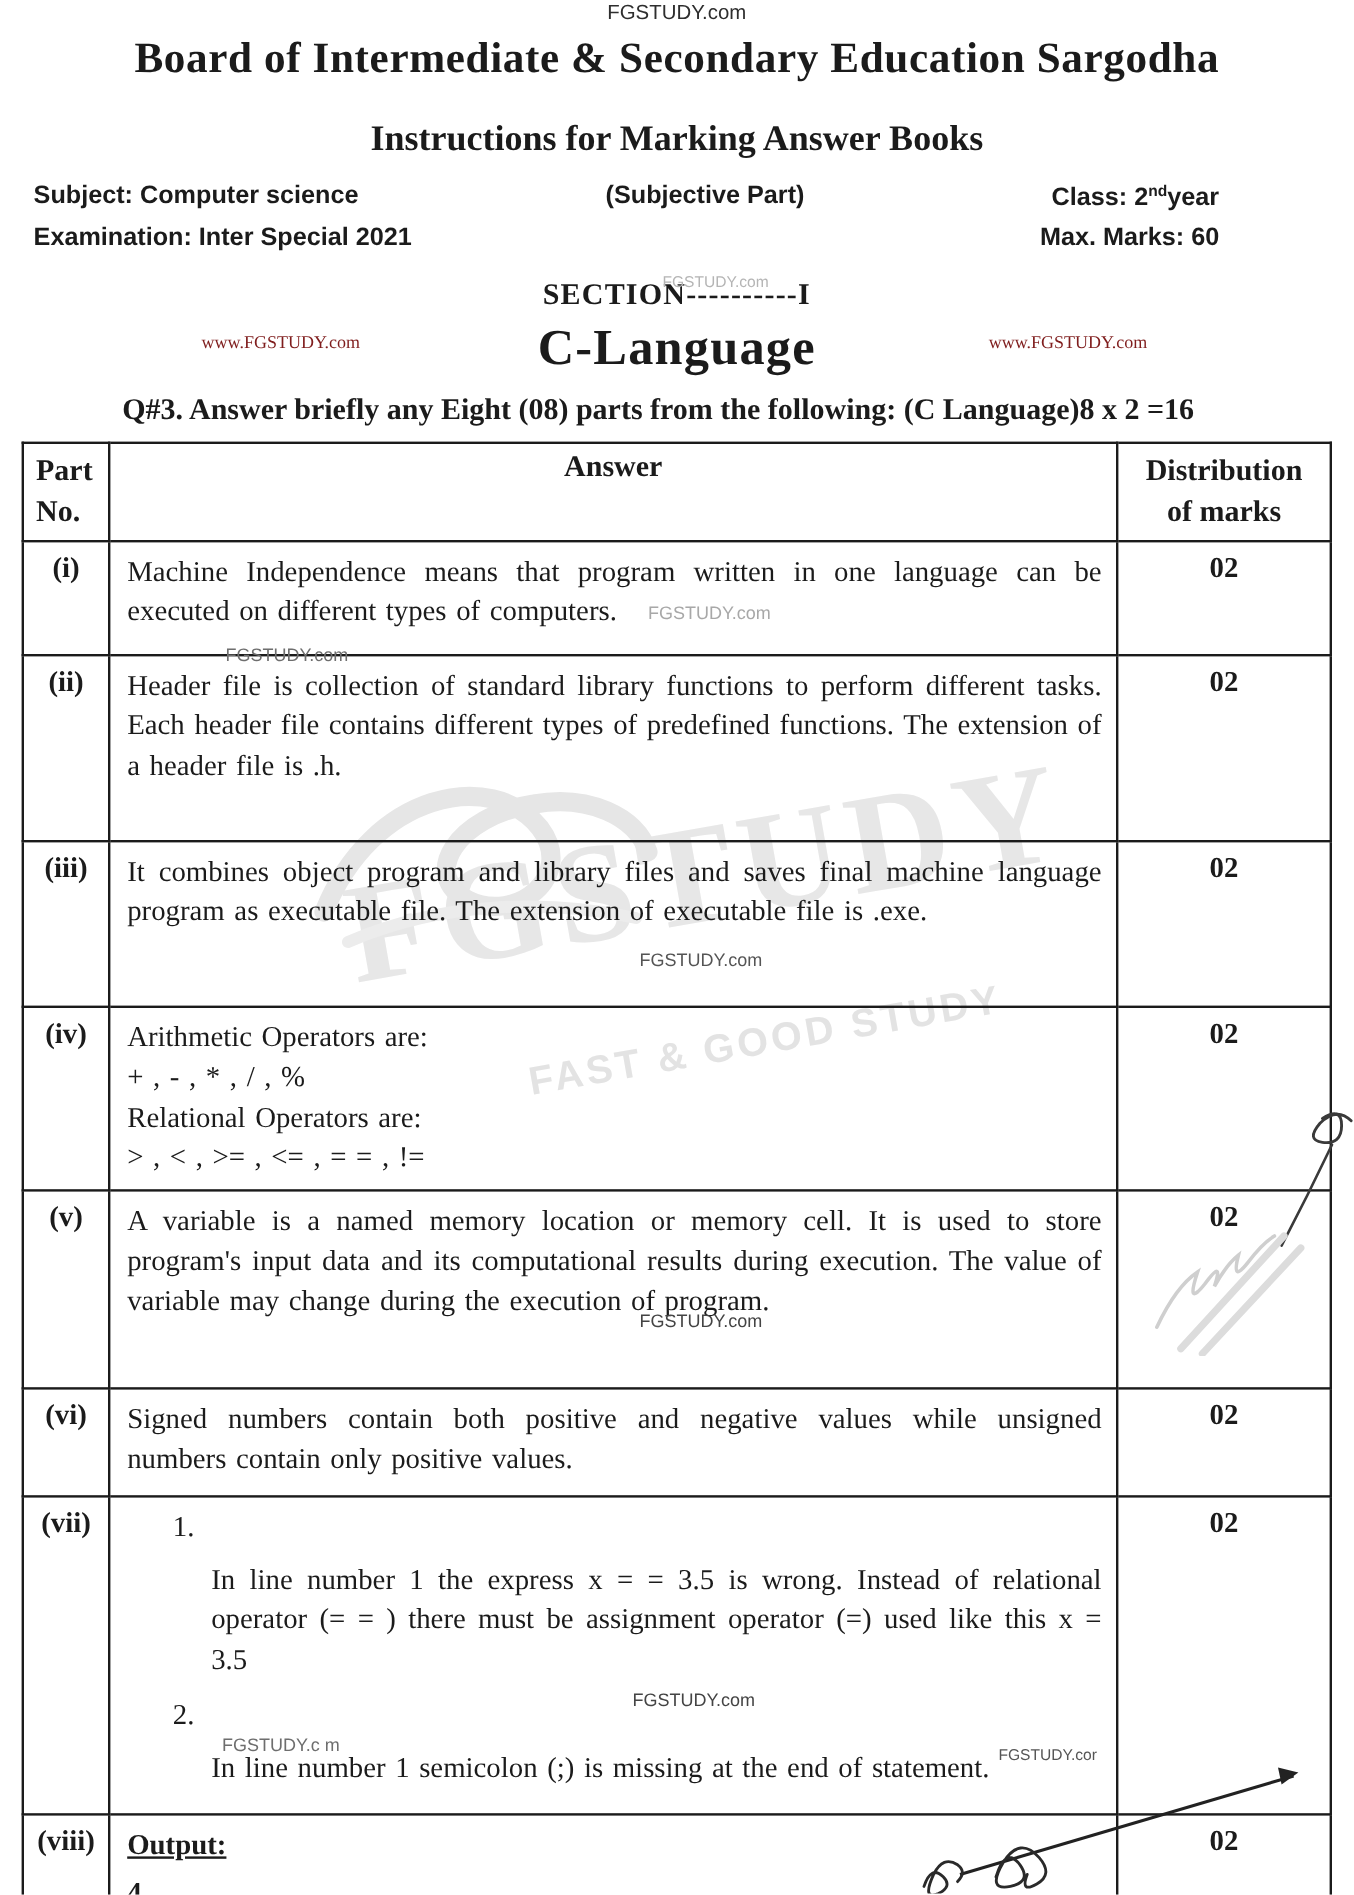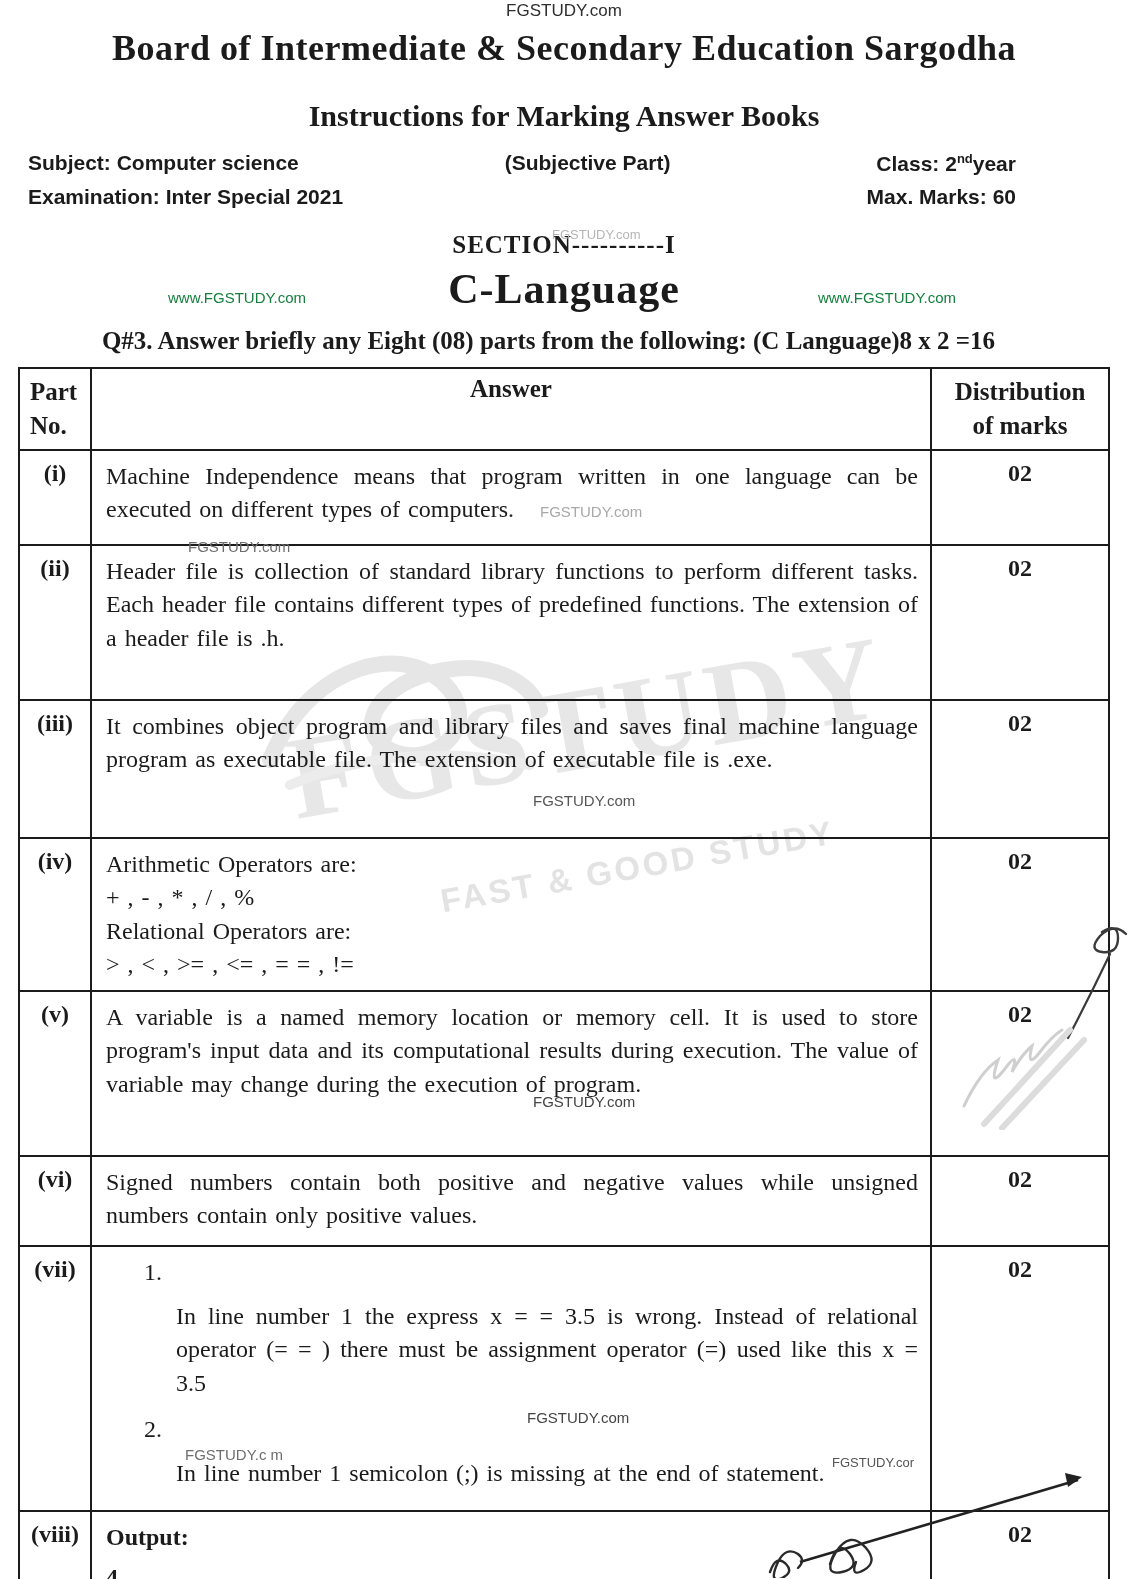--- a/index.html
+++ b/index.html
@@ -19,22 +19,22 @@
   .meta { display:flex; justify-content:space-between; align-items:flex-start;
           font-family:"Liberation Sans",sans-serif; font-weight:bold; font-size:21px;
           padding:0 112px 0 28px; }
   .meta1 { margin-top:18px; }
   .meta2 { margin-top:9px; }
   .sup { font-size:13px; vertical-align:super; }
   .section-line { text-align:center; font-weight:bold; font-size:25px;
                   margin-top:22px; letter-spacing:1px; }
   .lang-row { position:relative; text-align:center; margin-top:2px; height:52px; }
   .lang-title { font-weight:bold; font-size:42px; letter-spacing:1px; display:inline-block; margin-top:4px; }
-  .www { position:absolute; top:16px; font-family:Liberation Sans, sans-serif;
-         font-size:15px; color:#15803d;margin-top:12px; }
+  .www { position:absolute; top:16px; font-family:Liberation Serif, serif;
+         font-size:15px; color:#7f1d1d; }
   .www-left { left:168px; }
   .www-right { right:172px; }
   .q-row { display:flex; justify-content:center; font-weight:bold;
            font-size:25px; padding:0 56px 0 25px; margin-top:14px; }
 
   
   table.answer-table { position:relative; z-index:2; border-collapse:collapse;
     margin:12px 0 0 18px; width:1090px; table-layout:fixed; }
   .answer-table th, .answer-table td { border:2px solid #1b1b1b; vertical-align:top; background:transparent; }
   col.c-part { width:72px; } col.c-ans { width:840px; } col.c-marks { width:178px; }
@@ -46,21 +46,21 @@
   td.marks { text-align:center; font-weight:bold; font-size:24px; padding-top:9px; }
   td.ans { font-size:24px; line-height:1.4; text-align:justify;
            padding:9px 12px 8px 14px; word-spacing:2px; }
   .pre { white-space:pre-line; text-align:left; }
   tr.h-head{height:68px} tr.h1{height:95px} tr.h2{height:155px} tr.h3{height:138px}
   tr.h4{height:150px} tr.h5{height:165px} tr.h6{height:90px} tr.h7{height:175px}
   tr.h8{height:75px} tr.h9{height:119px}
   .li { display:flex; gap:14px; padding-left:32px; margin-bottom:12px; }
   .li .num { flex:0 0 24px; text-align:right; }
   .li .txt { flex:1; text-align:justify;margin-top:44px; }
-  .out-title { font-weight:bold; text-align:left; }
+  .out-title { font-weight:bold; text-align:left;text-decoration:underline; }
   .out-value { font-weight:bold; text-align:left; margin-top:6px; }
 
   
   .wm { position:absolute; z-index:1; pointer-events:none; }
   .wm-big { left:285px; top:660px; font-size:118px; font-weight:bold;
             color:#e7e7e7; transform:rotate(-10deg); letter-spacing:6px;
             font-family:"Liberation Serif",serif; }
   .wm-tagline { left:438px; top:848px; font-size:33px; font-weight:bold;
             color:#e3e3e3; transform:rotate(-10deg); letter-spacing:3px;
             font-family:"Liberation Sans",sans-serif; }

